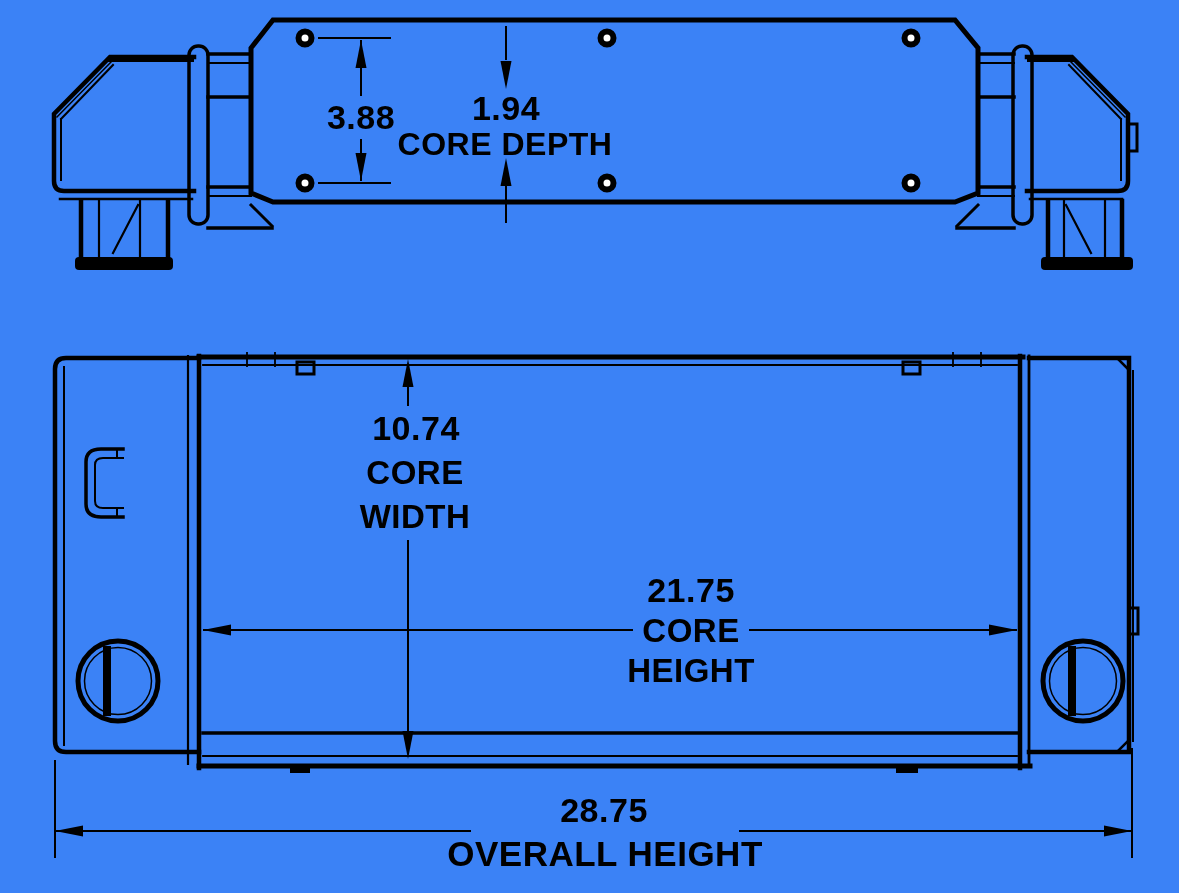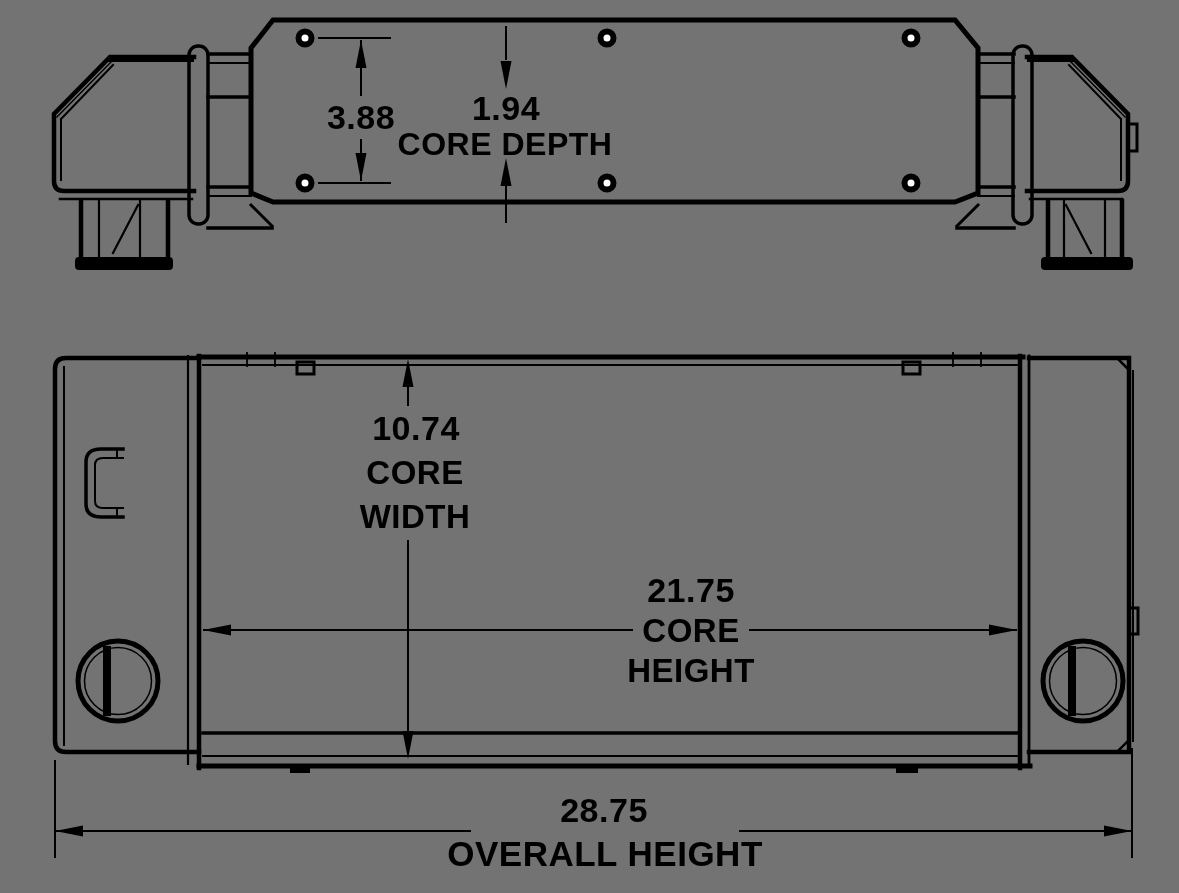--- a/index.html
+++ b/index.html
@@ -1,16 +1,16 @@
 <!DOCTYPE html>
 <html><head>
 <meta charset="utf-8">
 <style>
   html,body{margin:0;padding:0;background:#ffffff;}
-  .page{width:1179px;height:893px;background:#737373;overflow:hidden;}
+  .page{width:1179px;height:893px;background:#3b82f6;overflow:hidden;}
   svg{display:block;}
   .ln{stroke:#000;fill:none;stroke-linecap:square;}
   .w5{stroke-width:5;}
   .w45{stroke-width:4.5;}
   .w6{stroke-width:6;}
   .w35{stroke-width:3.5;}
   .w3{stroke-width:3;}
   .w28{stroke-width:2.8;}
   .w25{stroke-width:2.5;}
   .w22{stroke-width:2.2;}

